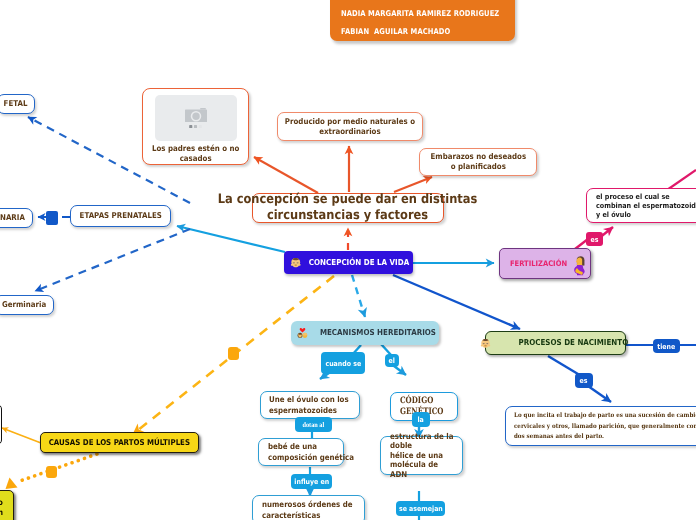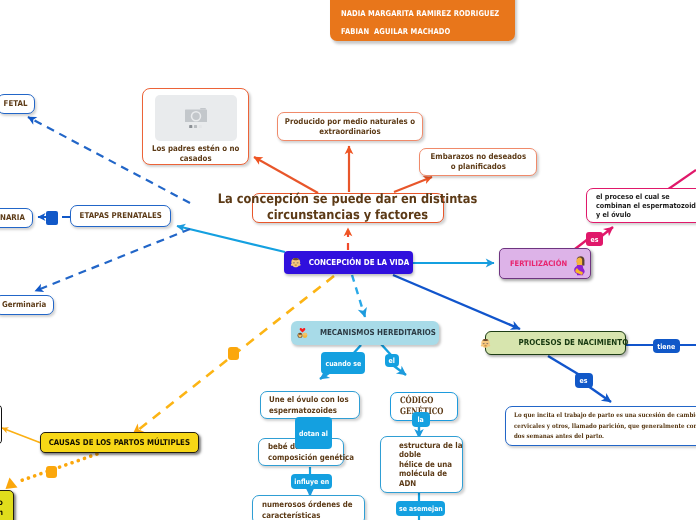--- a/index.html
+++ b/index.html
@@ -83,40 +83,40 @@
   #ovulo{left:260px;top:379px;width:100px;height:28px;border:1.5px solid #2f9ed4;
      font-size:8px;padding:0 8px;line-height:1.4;margin-top:12px;}
   #bebe{left:258px;top:438px;width:86px;height:28px;border:1.5px solid #2f9ed4;
      font-size:8px;padding:0 9px;line-height:1.4;}
   #ordenes{left:252px;top:495px;width:113px;height:30px;border:1.5px solid #2f9ed4;
      font-size:8px;padding:0 9px;line-height:1.4;}
   #codigo{left:390px;top:392px;width:68px;height:29px;border:1.6px solid #1d9bdd;
      font-size:8.8px;padding:0 9px;line-height:1.22;
      font-family:"DejaVu Serif","Liberation Serif",serif;}
   #codigo .tx{transform:scaleX(.80);}
-  #estructura{left:380px;top:436px;width:83px;height:57px;border:1.6px solid #2f9ed4;
-     font-size:8px;padding:0 18px;line-height:1.2;}
+  #estructura{left:380px;top:436px;width:83px;height:39px;border:1.6px solid #2f9ed4;
+     font-size:8px;padding:0 9px;line-height:1.2;}
   #parto-text{left:505px;top:406px;width:214px;height:40px;border:1.8px solid #2266c8;
      background:#fff;border-radius:7px;padding:2px 8px 0;font-size:6.3px;line-height:1.68;
      color:#54340f;font-weight:bold;
      font-family:"DejaVu Serif","Liberation Serif",serif;box-shadow:1.5px 2px 2.5px rgba(0,0,0,.18);}
 
   
   .chip{position:absolute;box-sizing:border-box;display:flex;align-items:center;
         justify-content:center;background:#14a0e0;color:#fff;border-radius:4px;
         font-size:7.1px;font-weight:bold;white-space:nowrap;}
   .chip > span{display:inline-block;transform:scaleX(.88);}
   .chip.dark{background:#1158c8;}
   .chip.pink{background:#e0186a;border-radius:3px;}
   .chip.orange{background:#fba70c;border-radius:3px;}
 
   #chip-es-pink{left:586px;top:232px;width:17px;height:14px;}
   #chip-cuando-se{left:321px;top:352px;width:44px;height:22px;}
   #chip-el{left:385px;top:354px;width:14px;height:13px;}
-  #chip-dotan-al{left:295px;top:417px;width:37px;height:32px;}
+  #chip-dotan-al{left:295px;top:417px;width:37px;height:15px;font-family:Liberation Serif, serif;}
   #chip-influye-en{left:291px;top:474px;width:41px;height:15px;}
   #chip-la{left:412px;top:412px;width:18px;height:15px;}
   #chip-se-asemejan{left:396px;top:501px;width:49px;height:15px;}
   #chip-tiene{left:653px;top:339px;width:27px;height:14px;}
   #chip-es-blue{left:575px;top:373px;width:18px;height:15px;}
   #chip-sq-blue{left:46px;top:211px;width:12px;height:14px;border-radius:2px;}
   #chip-sq-orange1{left:228px;top:347px;width:11px;height:13px;}
   #chip-sq-orange2{left:46px;top:466px;width:11px;height:12px;}
 
   

